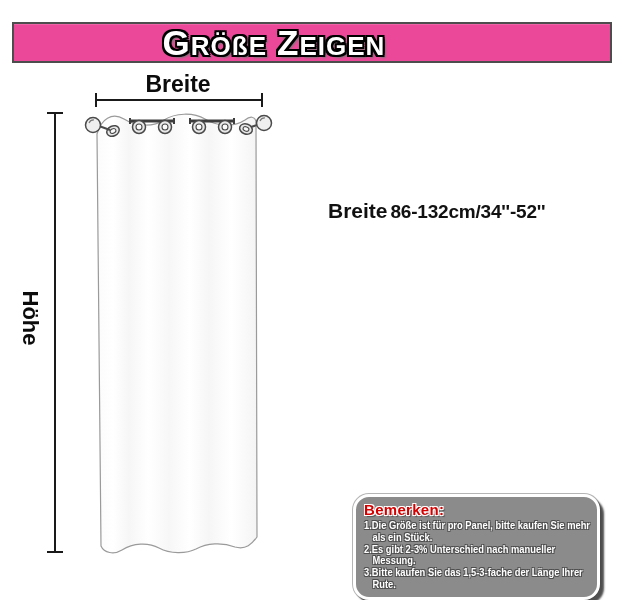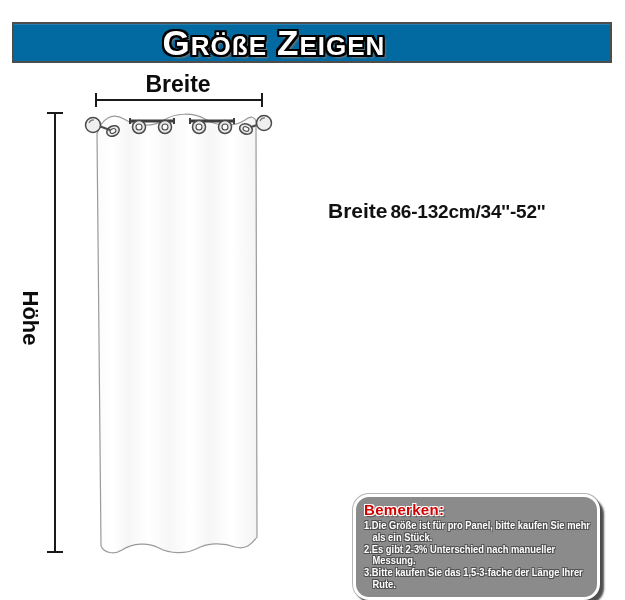--- a/index.html
+++ b/index.html
@@ -7,21 +7,21 @@
     width:625px;height:600px;position:relative;overflow:hidden;
     background:#ffffff;
     font-family:"Liberation Sans","DejaVu Sans",sans-serif;
     color:#111;
   }
 
   
   .banner{
     position:absolute;left:12px;top:22px;width:600px;height:41px;
     box-sizing:border-box;
-    background:#0369a1;
+    background:#ec4899;
     border:2px solid #4d4d4d;
     box-shadow:inset 0 1px 0 rgba(255,255,255,.15);
     display:flex;align-items:center;justify-content:center;
   }
   .banner-text{
     transform:translateX(-38px);
     white-space:nowrap;
     color:#fff;font-weight:bold;letter-spacing:1px;
     text-shadow:
       -2px -2px 0 #000, 2px -2px 0 #000, -2px 2px 0 #000, 2px 2px 0 #000,

